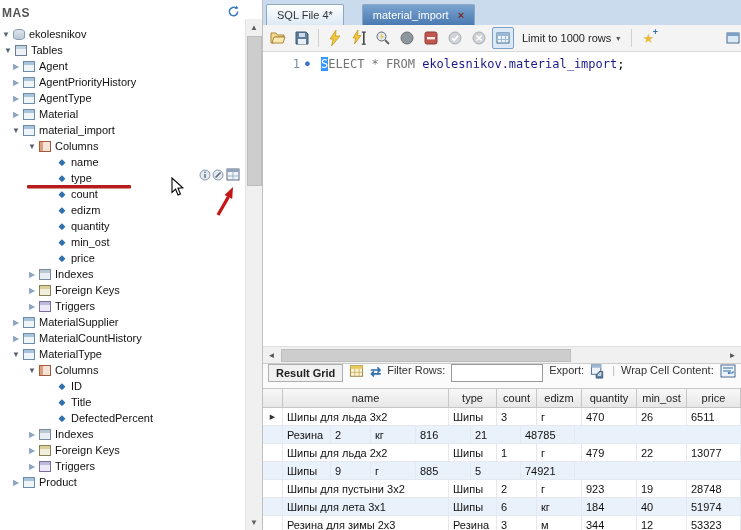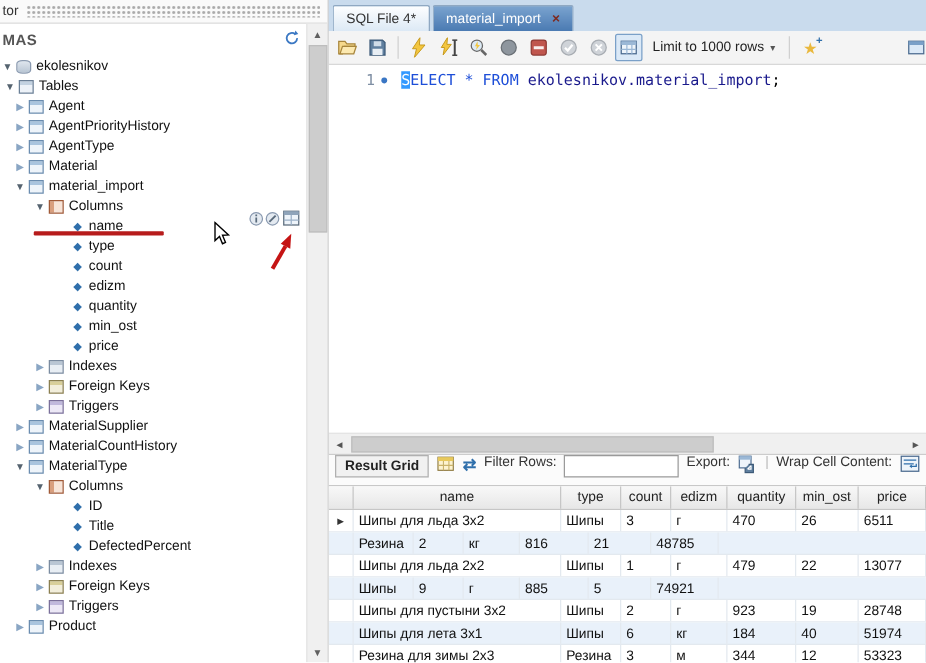--- a/index.html
+++ b/index.html
@@ -38,40 +38,40 @@
   .tl{margin-left:4px;color:#111}
 
   .vscroll{position:absolute;right:0;top:19px;bottom:0;width:17px;background:#f0f0f0;border-left:1px solid #e3e3e3}
   .vscroll .arr{height:16px;display:flex;align-items:center;justify-content:center;color:#606060;font-size:8px}
   .vscroll .arr.down{position:absolute;bottom:0;left:0;right:0}
   .vscroll .thumb{position:absolute;top:17px;left:1px;width:15px;height:150px;background:#cdcdcd;border:1px solid #bdbdbd}
 
   
   #right{position:absolute;left:263px;top:0;width:478px;height:530px;display:flex;flex-direction:column}
   .tabbar{height:25px;background:#c9dbed;display:flex;align-items:flex-end;padding-left:3px;flex:none}
-  .tab{height:21px;display:flex;align-items:center;padding:0 10px;margin-right:2px;border:1px solid #8fa8c2;border-bottom:none;border-radius:2px 2px 0 0;cursor:default}
+  .tab{height:21px;display:flex;align-items:center;padding:0 10px;margin-right:18px;border:1px solid #8fa8c2;border-bottom:none;border-radius:2px 2px 0 0;cursor:default}
   .tab.inactive{background:linear-gradient(#fdfeff,#dce9f5);color:#333}
   .tab.active{background:linear-gradient(#7aa3cf,#4a7ab2);color:#fff}
   .tab .close{margin-left:9px;font-size:11px;color:#7e2a20;font-weight:bold}
 
   .toolbar{height:27px;background:#f4f4f4;border-bottom:1px solid #d8d8d8;display:flex;align-items:center;gap:2px;padding:0 4px;flex:none}
   .tbtn{width:22px;height:22px;display:flex;align-items:center;justify-content:center;flex:none}
   .tbtn.pressed{border:1px solid #7aa0c8;background:#dbe9f7;border-radius:2px}
   .tsep{width:1px;height:18px;background:#d0d0d0;margin:0 3px;flex:none}
   .limit-select{display:flex;align-items:center;gap:5px;padding:2px 6px;color:#222;flex:none}
   .limit-select .caret{font-size:8px;color:#555}
   .star-wrap{position:relative;font-size:13px;color:#e9b83d;line-height:1}
   .star-wrap .plus{position:absolute;right:-4px;top:-4px;color:#2f6fab;font-size:9px;font-weight:bold}
   .edge{margin-left:auto;margin-right:-7px}
 
   .editor{height:294px;background:#fff;flex:none;position:relative}
   .sqlline{display:flex;align-items:center;height:17px;margin-top:3px;font-family:"DejaVu Sans Mono",monospace;font-size:12px}
   .lnum{width:42px;text-align:right;color:#7f8fa4;padding-right:5px;flex:none}
   .bpdot{width:16px;color:#3a76c4;font-size:8px;flex:none}
-  .kw{color:#1d4ed8}
+  .kw{color:#737373}
   .ident{color:#1a1a8c}
   .plain{color:#000}
   .cursor{background:#3399ff;color:#fff}
 
   .hscroll{height:17px;background:#f0f0f0;border-top:1px solid #e0e0e0;display:flex;align-items:center;flex:none}
   .hscroll .arr{width:17px;text-align:center;color:#555;font-size:8px;flex:none}
   .hscroll .thumb{height:13px;background:#cdcdcd;border:1px solid #bdbdbd;width:290px;margin:0 1px}
   .hscroll .arr.right{margin-left:auto}
 
   .result-toolbar{height:25px;background:#fbfbfb;border-top:1px solid #cccccc;display:flex;align-items:flex-start;gap:6px;padding:0 5px;color:#333;flex:none}
@@ -99,24 +99,20 @@
 
   
   .hovico{position:absolute;z-index:40;display:flex;align-items:center;justify-content:center}
   #annotations{position:absolute;left:0;top:0;z-index:90;pointer-events:none}
   #mouse-cursor{position:absolute;left:171px;top:177px;z-index:95;pointer-events:none}
 </style>
 </head>
 <body>
 
 <div id="left">
-  <div class="panel-title">
-    <span>tor</span>
-    <span class="grip"></span>
-  </div>
   <div class="schemas-header">
     <span>MAS</span>
     <span class="sp"></span>
     <span>
       <svg width="13" height="13" viewBox="0 0 14 14">
           <path d="M11.5 7a4.5 4.5 0 1 1-1.6-3.4" fill="none" stroke="#3b78c3" stroke-width="1.6"></path>
           <path d="M10 0.5 12.5 3.5 9 4.5z" fill="#3b78c3"></path>
         </svg>
     </span>
   </div>

